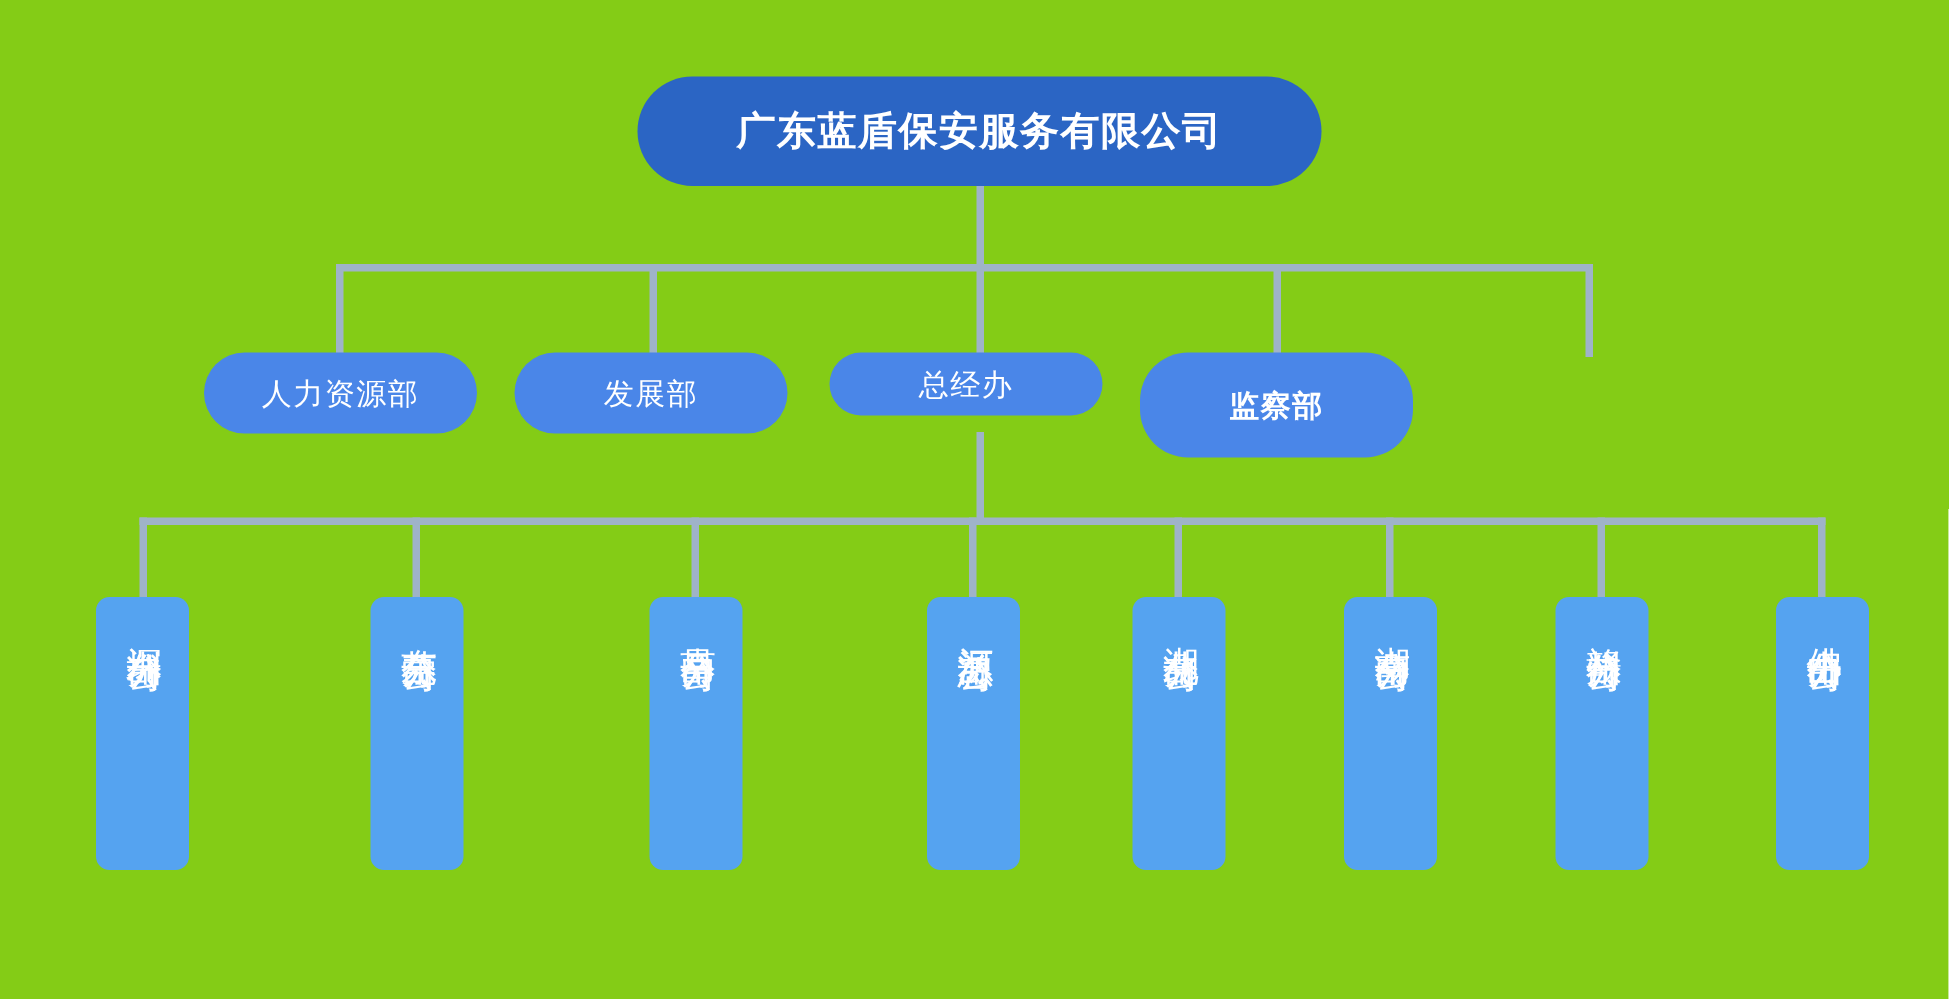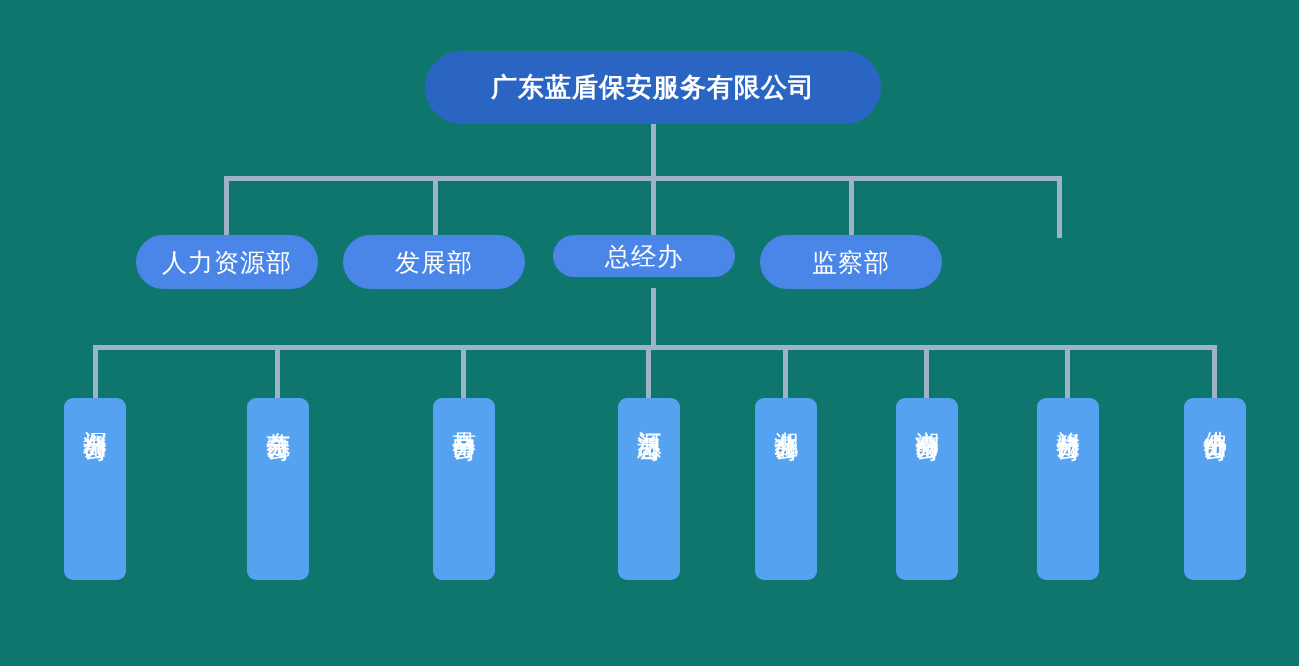--- a/index.html
+++ b/index.html
@@ -7,21 +7,21 @@
     padding: 0;
     background: #ffffff;
   }
   body {
     font-family: "Liberation Sans", "DejaVu Sans", sans-serif;
   }
   #org-chart {
     position: relative;
     width: 1299px;
     height: 666px;
-    background: #0f766e;
+    background: #84cc16;
     overflow: hidden;
   }
 
   
   .connector {
     position: absolute;
     background: #9fb3c8;
   }
   .connector.v { width: 5px; }
   .connector.h { height: 5px; }
@@ -42,21 +42,21 @@
     background: #2b65c4;
     border-radius: 40px;
     font-size: 26px;
     font-weight: bold;
     letter-spacing: 1px;
   }
 
   .node-dept {
     background: #4a86e8;
     border-radius: 32px;
-    font-size: 25px;
+    font-size: 20px;
     font-weight: normal;
     letter-spacing: 1px;
   }
 
   .node-branch {
     background: #55a3f0;
     border-radius: 9px;
     font-size: 24px;
     letter-spacing: 2px;
     align-items: flex-start;
@@ -107,21 +107,21 @@
   </div>
 
   <div class="node node-dept" style="left:343px; top:235px; width:182px; height:54px;align-items:center;">
     <span>发展部</span>
   </div>
 
   <div class="node node-dept" style="left:553px; top:235px; width:182px; height:42px;">
     <span>总经办</span>
   </div>
 
-  <div class="node node-dept" style="left:760px; top:235px; width:182px; height:54px;">
+  <div class="node node-dept" style="left:760px; top:235px; width:182px; height:70px;font-weight:bold;">
     <span>监察部</span>
   </div>
 
 
   <div class="node node-branch" style="left:64px; top:398px; width:62px; height:182px;">
     <span class="vtext">深圳分公司</span>
   </div>
 
   <div class="node node-branch" style="left:247px; top:398px; width:62px; height:182px;">
     <span class="vtext">东莞分公司</span>

